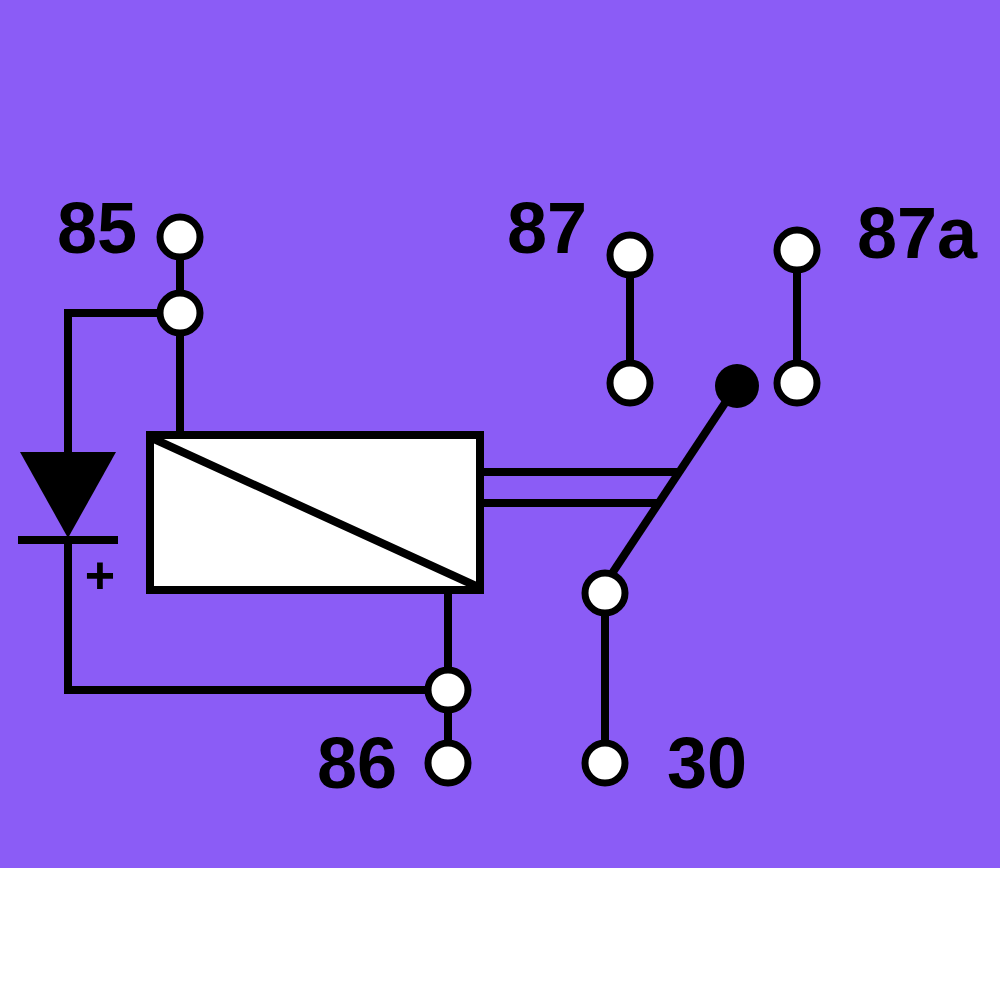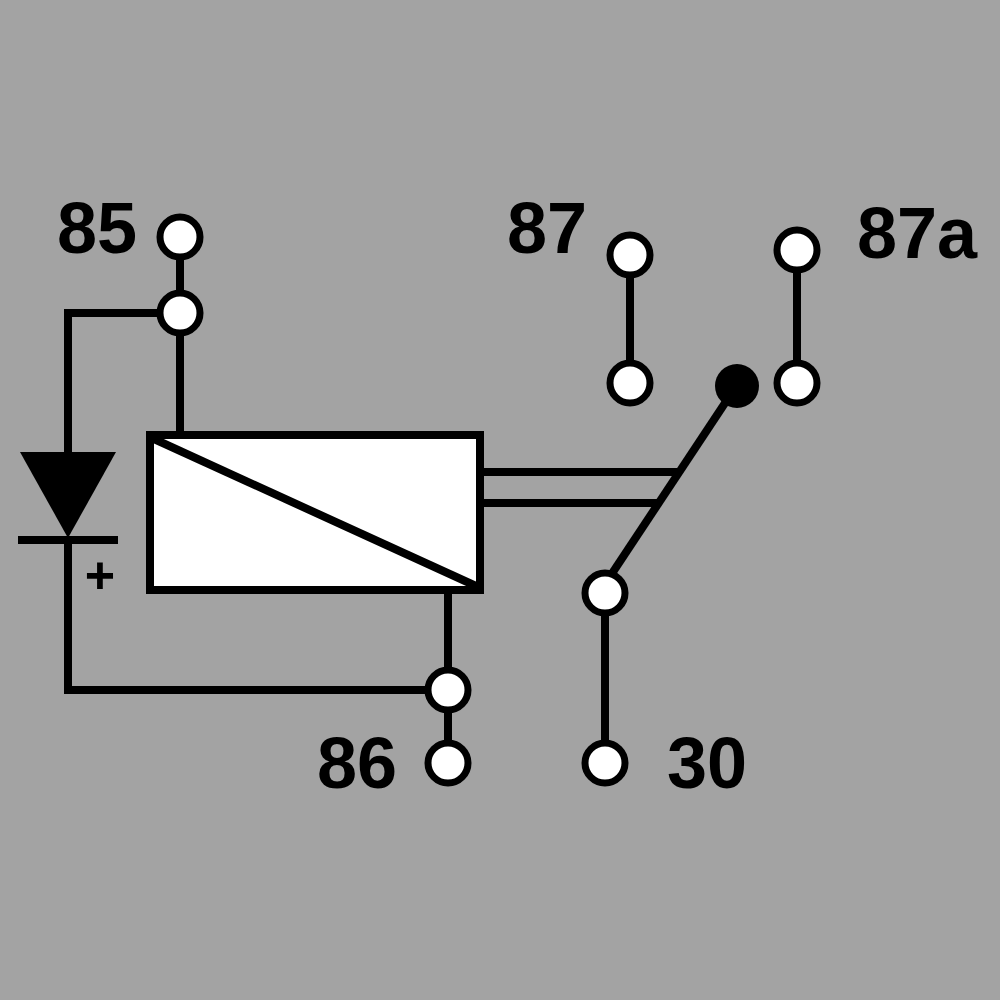--- a/index.html
+++ b/index.html
@@ -2,23 +2,23 @@
 <html><head>
 <meta charset="utf-8">
 <style>
   html, body {
     margin: 0;
     padding: 0;
     background: #ffffff;
   }
   .canvas {
     width: 1000px;
-    height: 1000px;
+    height: 868px;
     position: relative;
-    background: #a3a3a3;
+    background: #8b5cf6;
     overflow: hidden;
   }
   svg { display: block; }
   .pin-label {
     font-family: "Liberation Sans", "DejaVu Sans", sans-serif;
     font-weight: 700;
     font-size: 72px;
     fill: #000000;
   }
   .plus-label {

